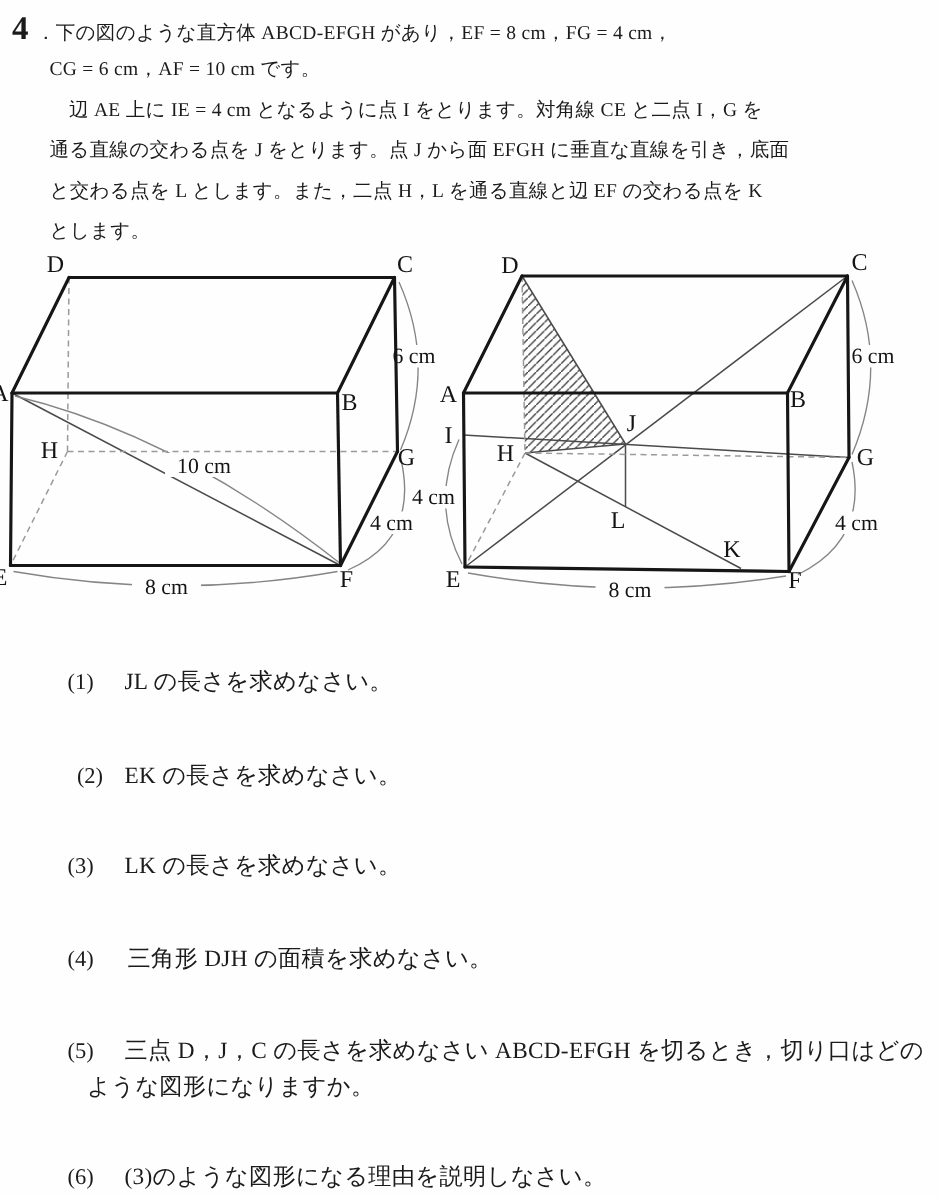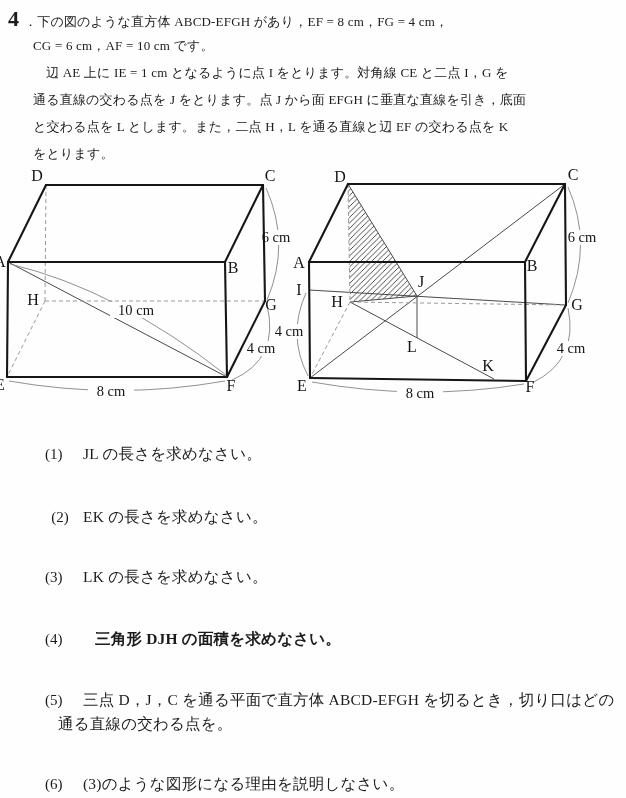--- a/index.html
+++ b/index.html
@@ -18,24 +18,24 @@
   .vlab{font-size:16px;}
   .dlab{font-size:14.5px;}
 </style>
 </head>
 <body>
 
 <div class="abs" style="left:8px;top:6px;">
   <span class="pnum">4</span><span class="ptext">．下の図のような直方体 ABCD-EFGH があり，EF = 8 cm，FG = 4 cm，</span>
 </div>
 <div class="abs ptext" style="left:33px;top:36px;">CG = 6 cm，AF = 10 cm です。</div>
-<div class="abs ptext" style="left:46px;top:63px;">辺 AE 上に IE = 1 cm となるように点 I をとります。対角線 CE と二点 I，G を</div>
+<div class="abs ptext" style="left:46px;top:63px;">辺 AE 上に IE = 4 cm となるように点 I をとります。対角線 CE と二点 I，G を</div>
 <div class="abs ptext" style="left:33px;top:90px;">通る直線の交わる点を J をとります。点 J から面 EFGH に垂直な直線を引き，底面</div>
 <div class="abs ptext" style="left:33px;top:117px;">と交わる点を L とします。また，二点 H，L を通る直線と辺 EF の交わる点を K</div>
-<div class="abs ptext" style="left:33px;top:144px;">をとります。</div>
+<div class="abs ptext" style="left:33px;top:144px;">とします。</div>
 
 <svg class="abs" style="left:0;top:160px;" width="626" height="252" viewBox="0 0 626 252">
   <defs>
     <pattern id="hatch" patternUnits="userSpaceOnUse" width="5.5" height="5.5">
       <path d="M-1,6.5 L6.5,-1" stroke="#3a3a3a" stroke-width="0.9"></path>
     </pattern>
   </defs>
 
   <g>
 
@@ -160,23 +160,23 @@
 <div class="qrow" style="left:45px;top:444px;">
   <span class="qn">(1)</span><span class="qt" style="margin-left:8px;text-align:right;">JL の長さを求めなさい。</span>
 </div>
 <div class="qrow" style="left:45px;top:507px;text-align:center;">
   <span class="qn">(2)</span><span class="qt" style="margin-left:8px;">EK の長さを求めなさい。</span>
 </div>
 <div class="qrow" style="left:45px;top:567px;">
   <span class="qn">(3)</span><span class="qt" style="margin-left:8px;">LK の長さを求めなさい。</span>
 </div>
 <div class="qrow" style="left:45px;top:629px;">
-  <span class="qn">(4)</span><span class="qt" style="margin-left:20px;font-weight:bold;">三角形 DJH の面積を求めなさい。</span>
+  <span class="qn">(4)</span><span class="qt" style="margin-left:10px;">三角形 DJH の面積を求めなさい。</span>
 </div>
 <div class="qrow" style="left:45px;top:690px;">
-  <span class="qn">(5)</span><span class="qt" style="margin-left:8px;">三点 D，J，C を通る平面で直方体 ABCD-EFGH を切るとき，切り口はどの</span>
+  <span class="qn">(5)</span><span class="qt" style="margin-left:8px;">三点 D，J，C の長さを求めなさい ABCD-EFGH を切るとき，切り口はどの</span>
 </div>
 <div class="qrow" style="left:58px;top:714px;">
-  <span class="qt">通る直線の交わる点を。</span>
+  <span class="qt">ような図形になりますか。</span>
 </div>
 <div class="qrow" style="left:45px;top:774px;">
   <span class="qn">(6)</span><span class="qt" style="margin-left:8px;">(3)のような図形になる理由を説明しなさい。</span>
 </div>
 
 </body></html>

